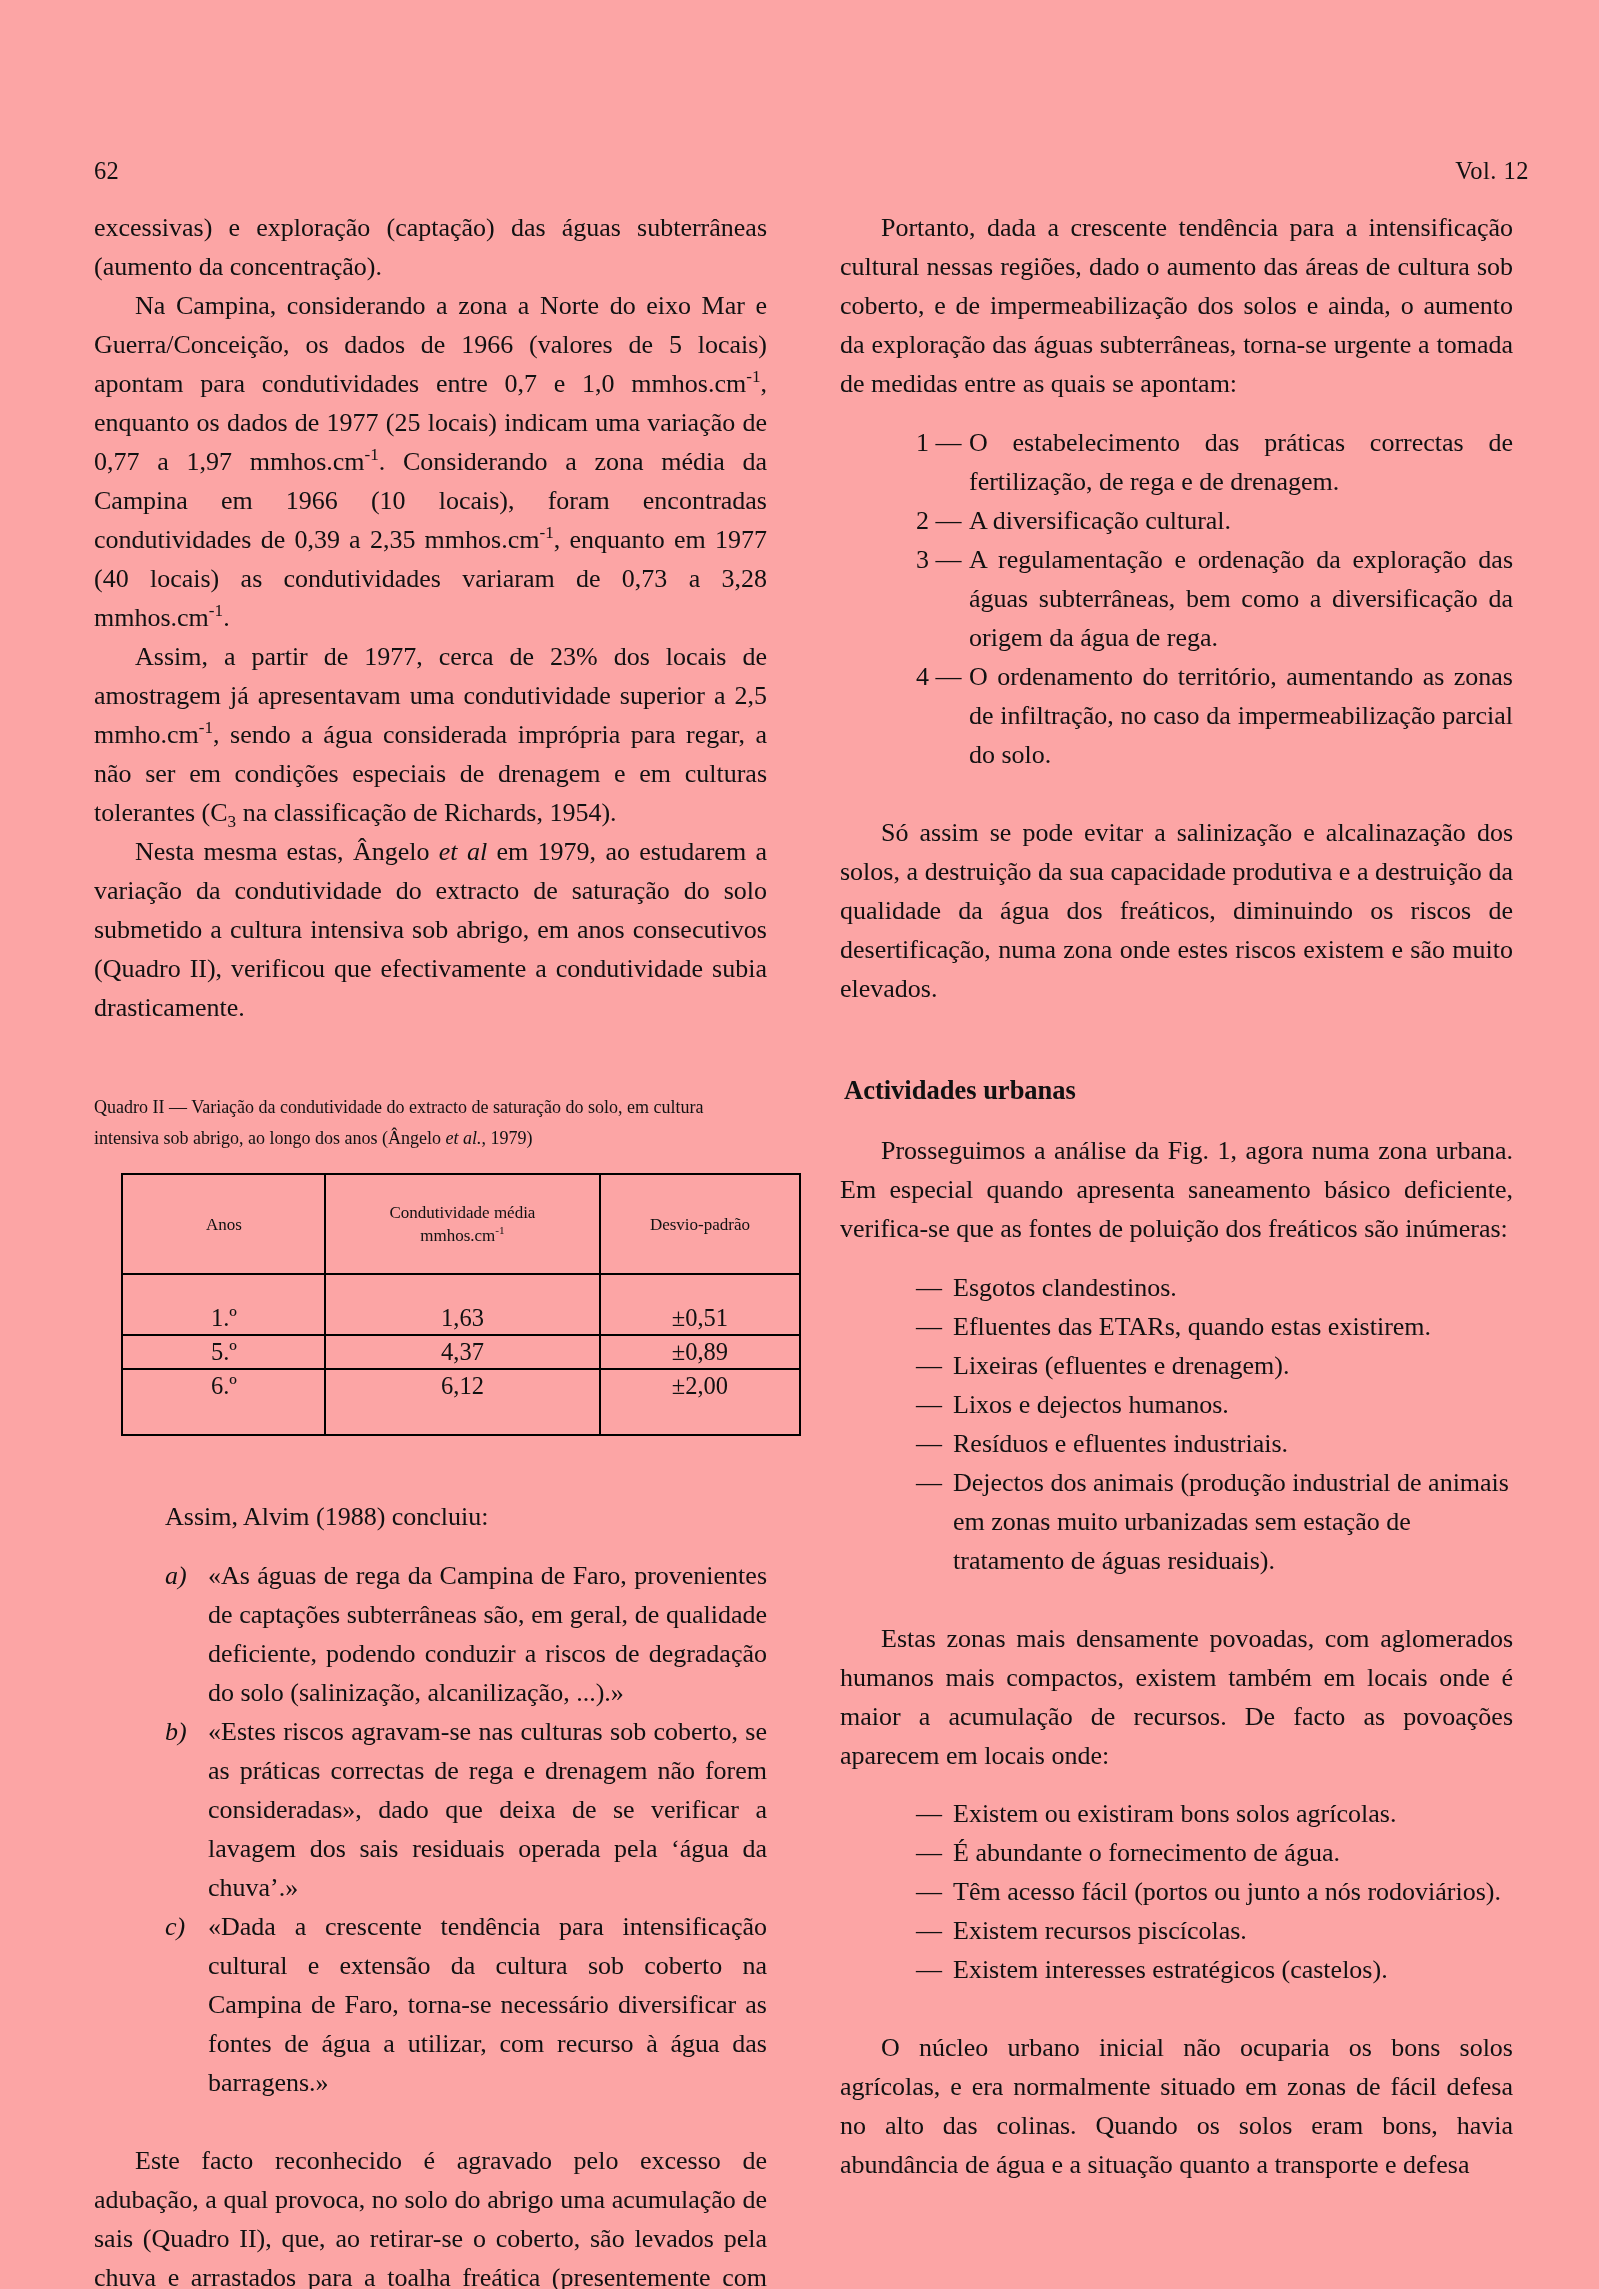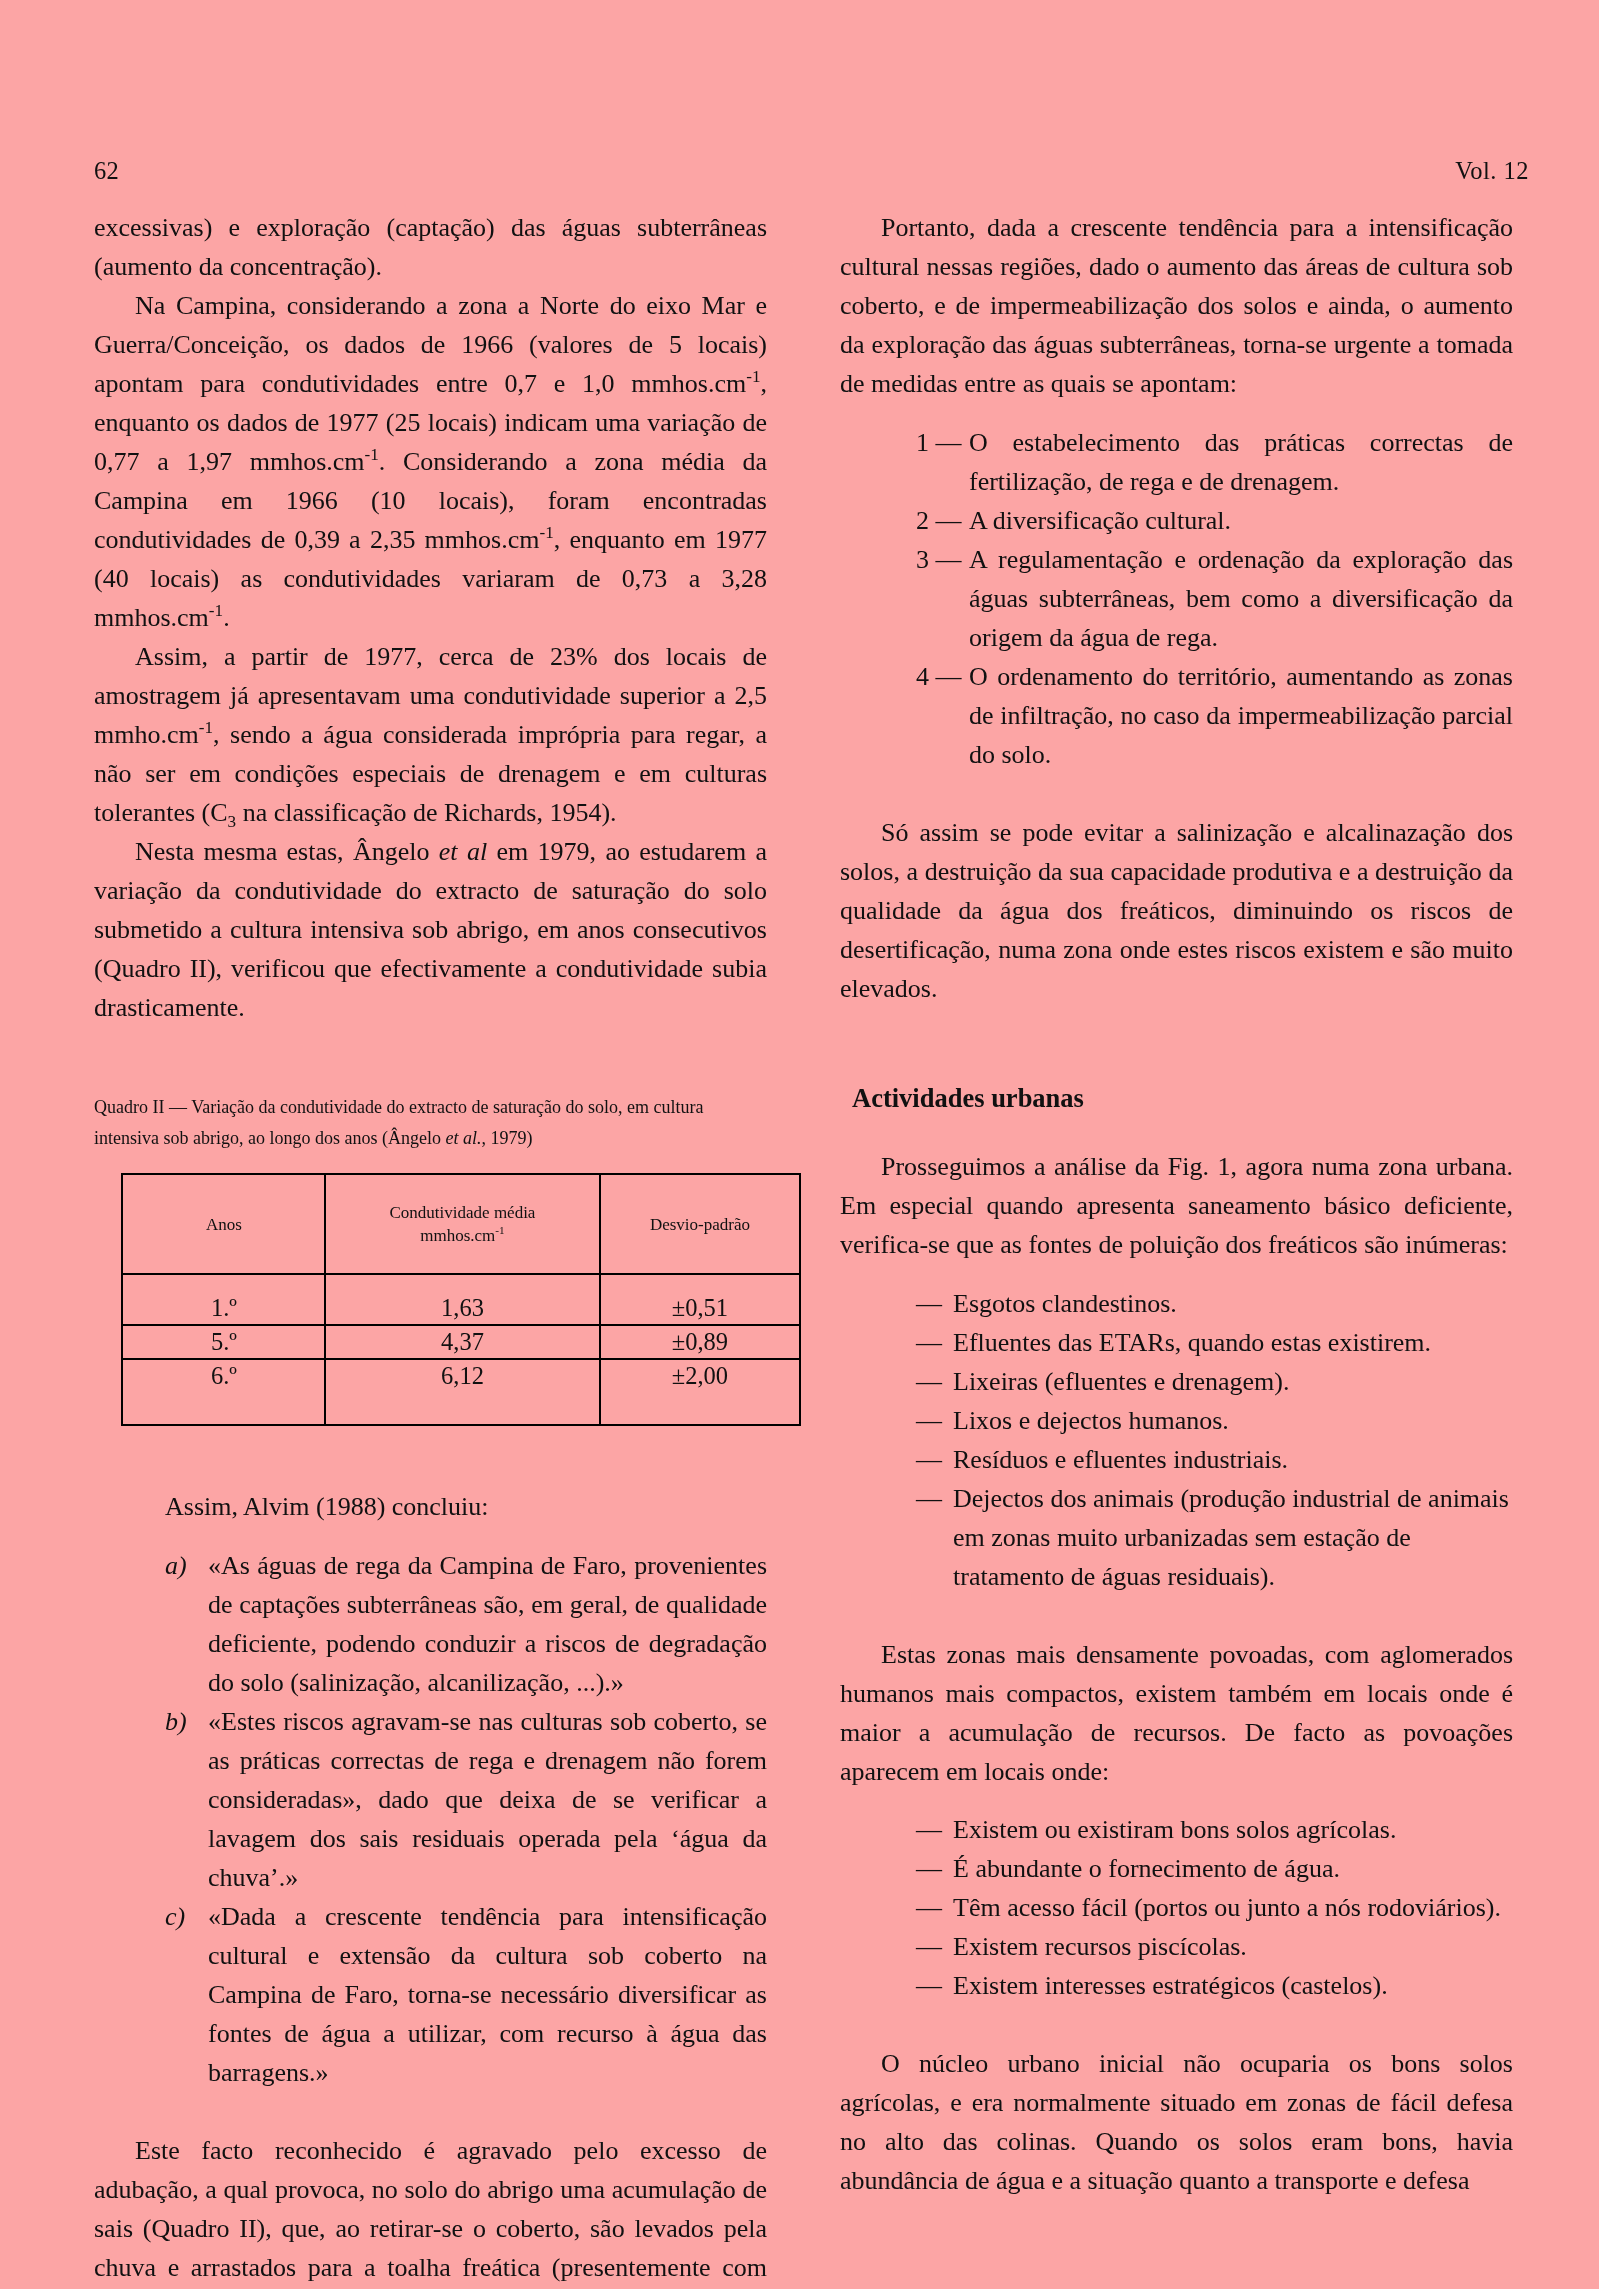--- a/index.html
+++ b/index.html
@@ -148,30 +148,30 @@
   table.quadro thead th {
     font-size: 17px;
     line-height: 23.5px;
     padding: 25.5px 5.9px 25.5px 5.9px;
   }
   table.quadro tbody td {
     font-size: 24.5px;
     line-height: 32px;
     padding: 0 5.9px;
   }
-  table.quadro tbody tr.pad-top td { padding-top: 17px; }
+  table.quadro tbody tr.pad-top td { padding-top: 27px; }
   table.quadro tbody tr.pad-bot td { padding-bottom: 32px; }
   .col-anos   { width: 169px; }
   .col-cond   { width: 233px; }
   .col-desvio { width: 167px; }
 
   h2.section {
     font-size: 26.5px;
     font-weight: bold;
-    margin: 12px;
+    margin: 4px;
     line-height: 35px;
   }
   .quadro-wrap { margin-top: 3.9px; }
 </style>
 </head>
 <body>
 
 <div class="page">
 
   <div class="runhead">

